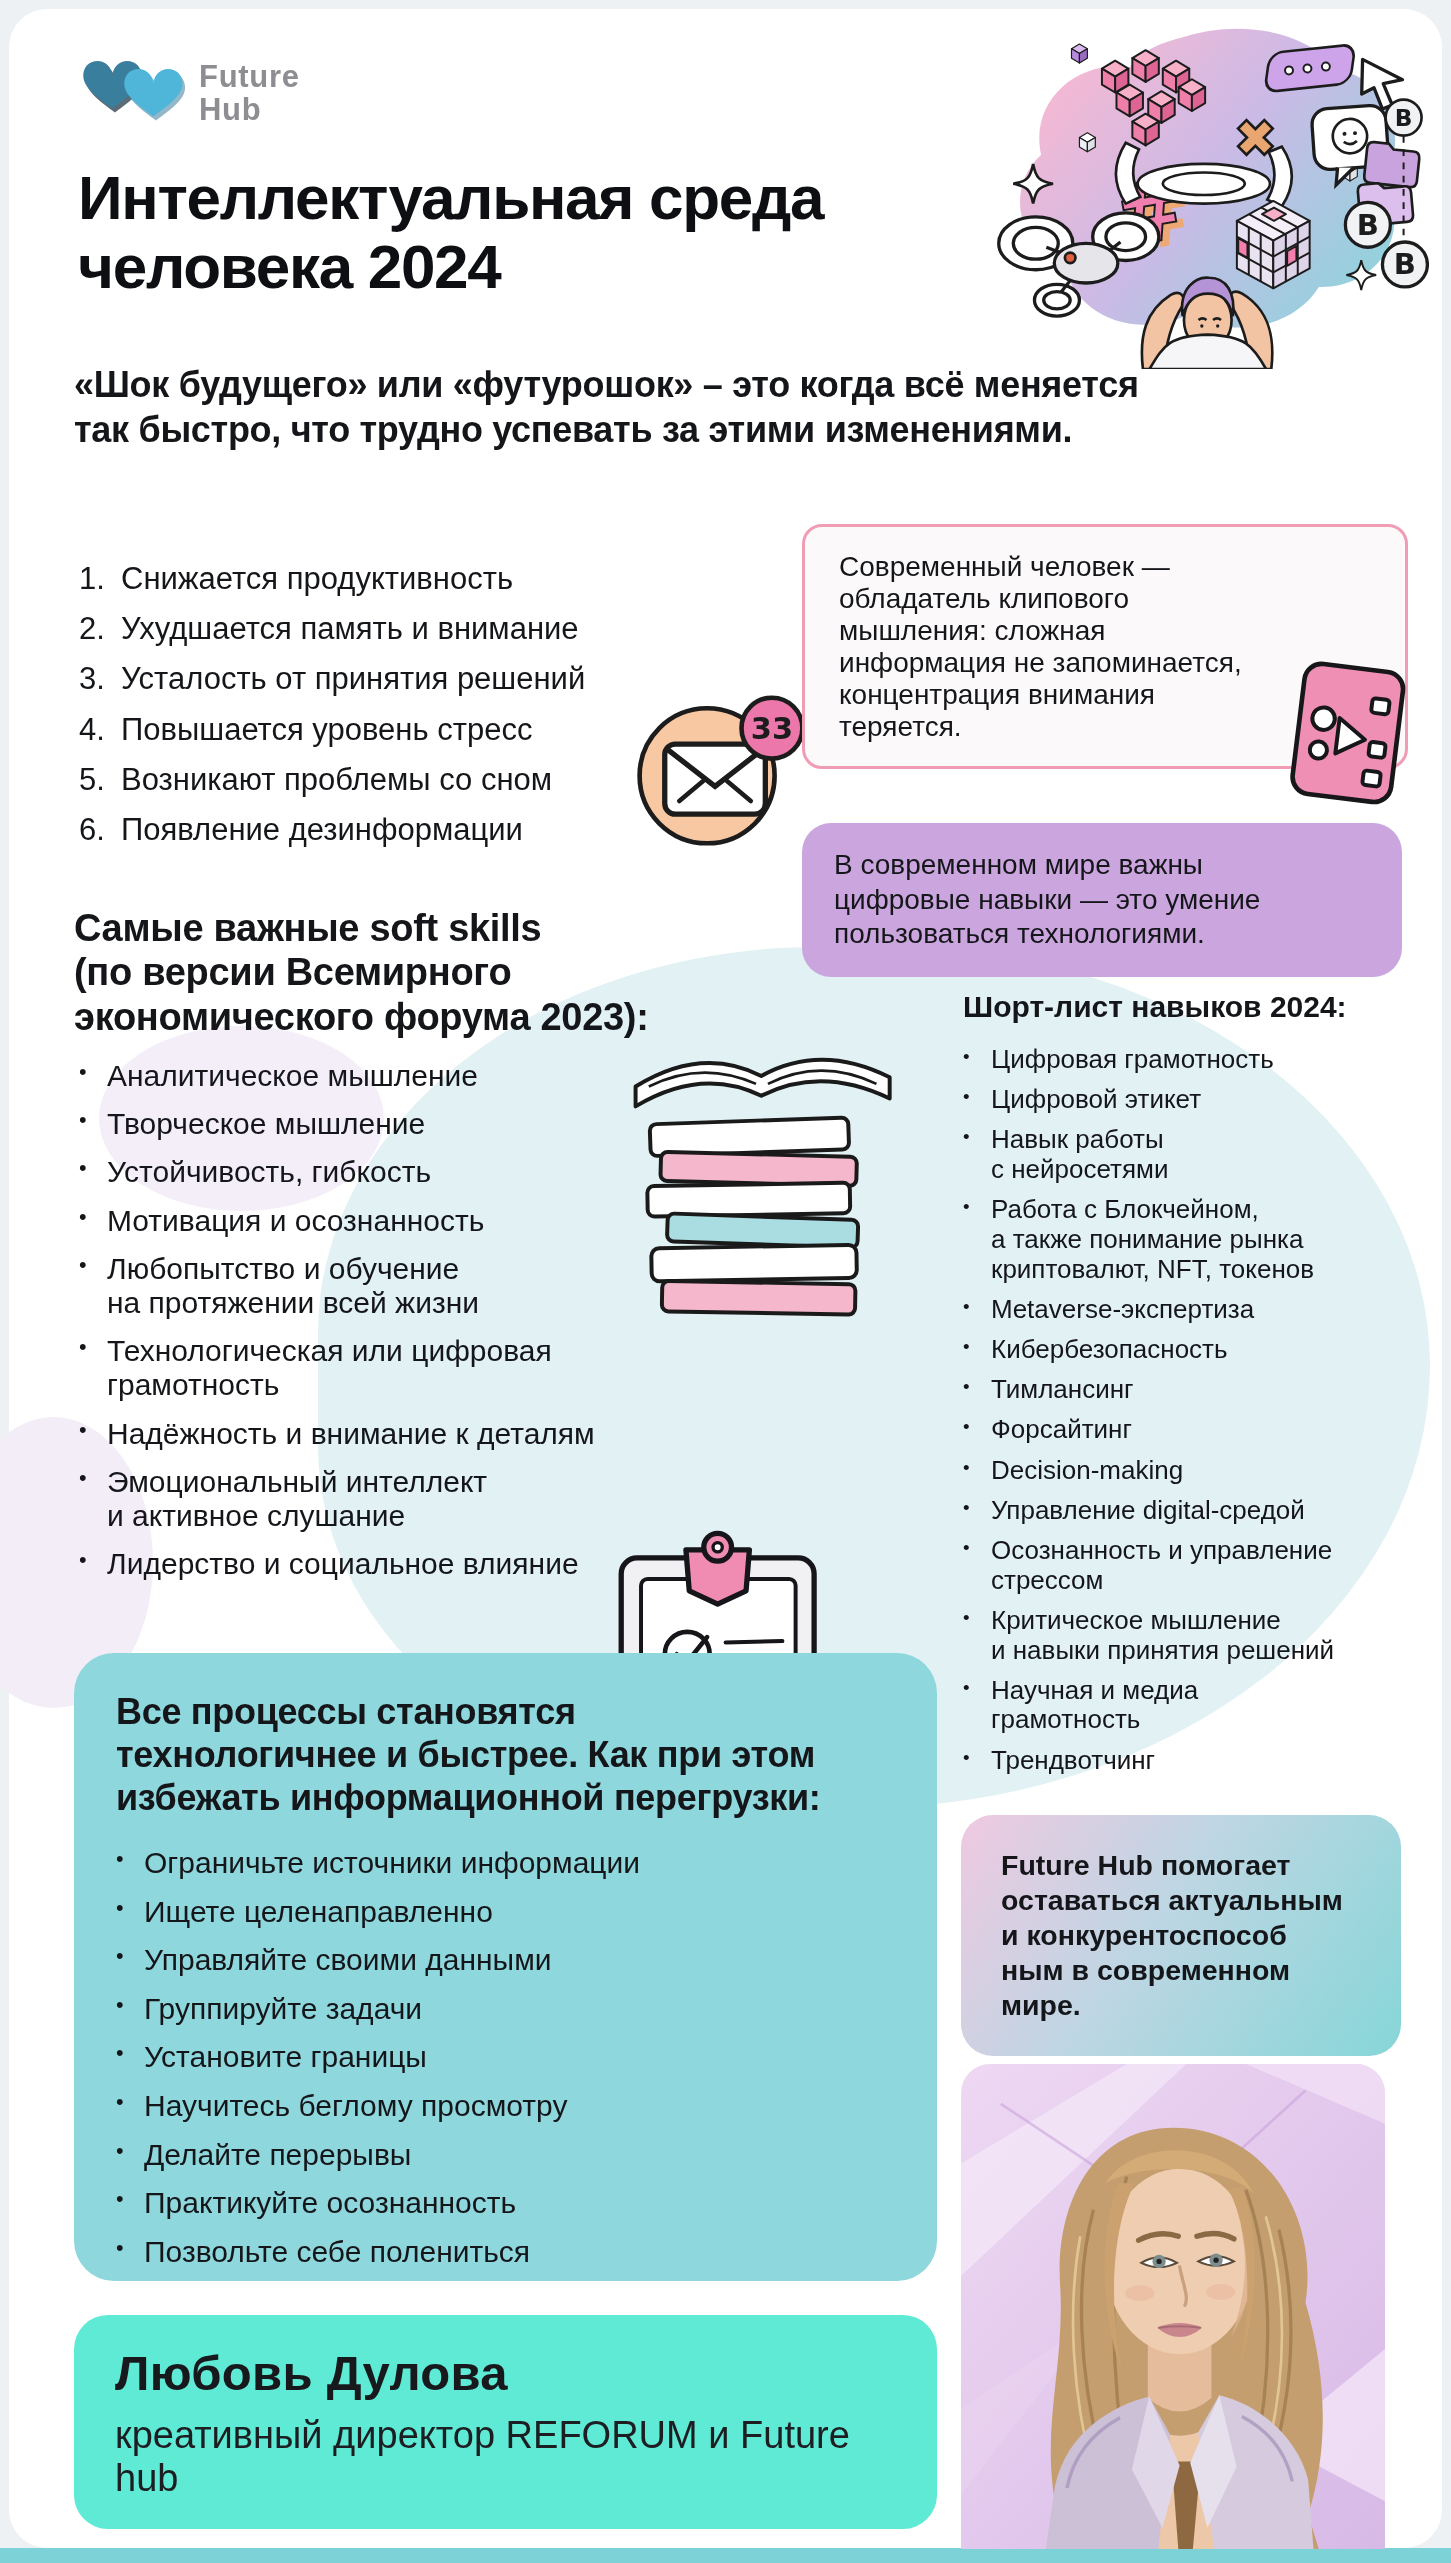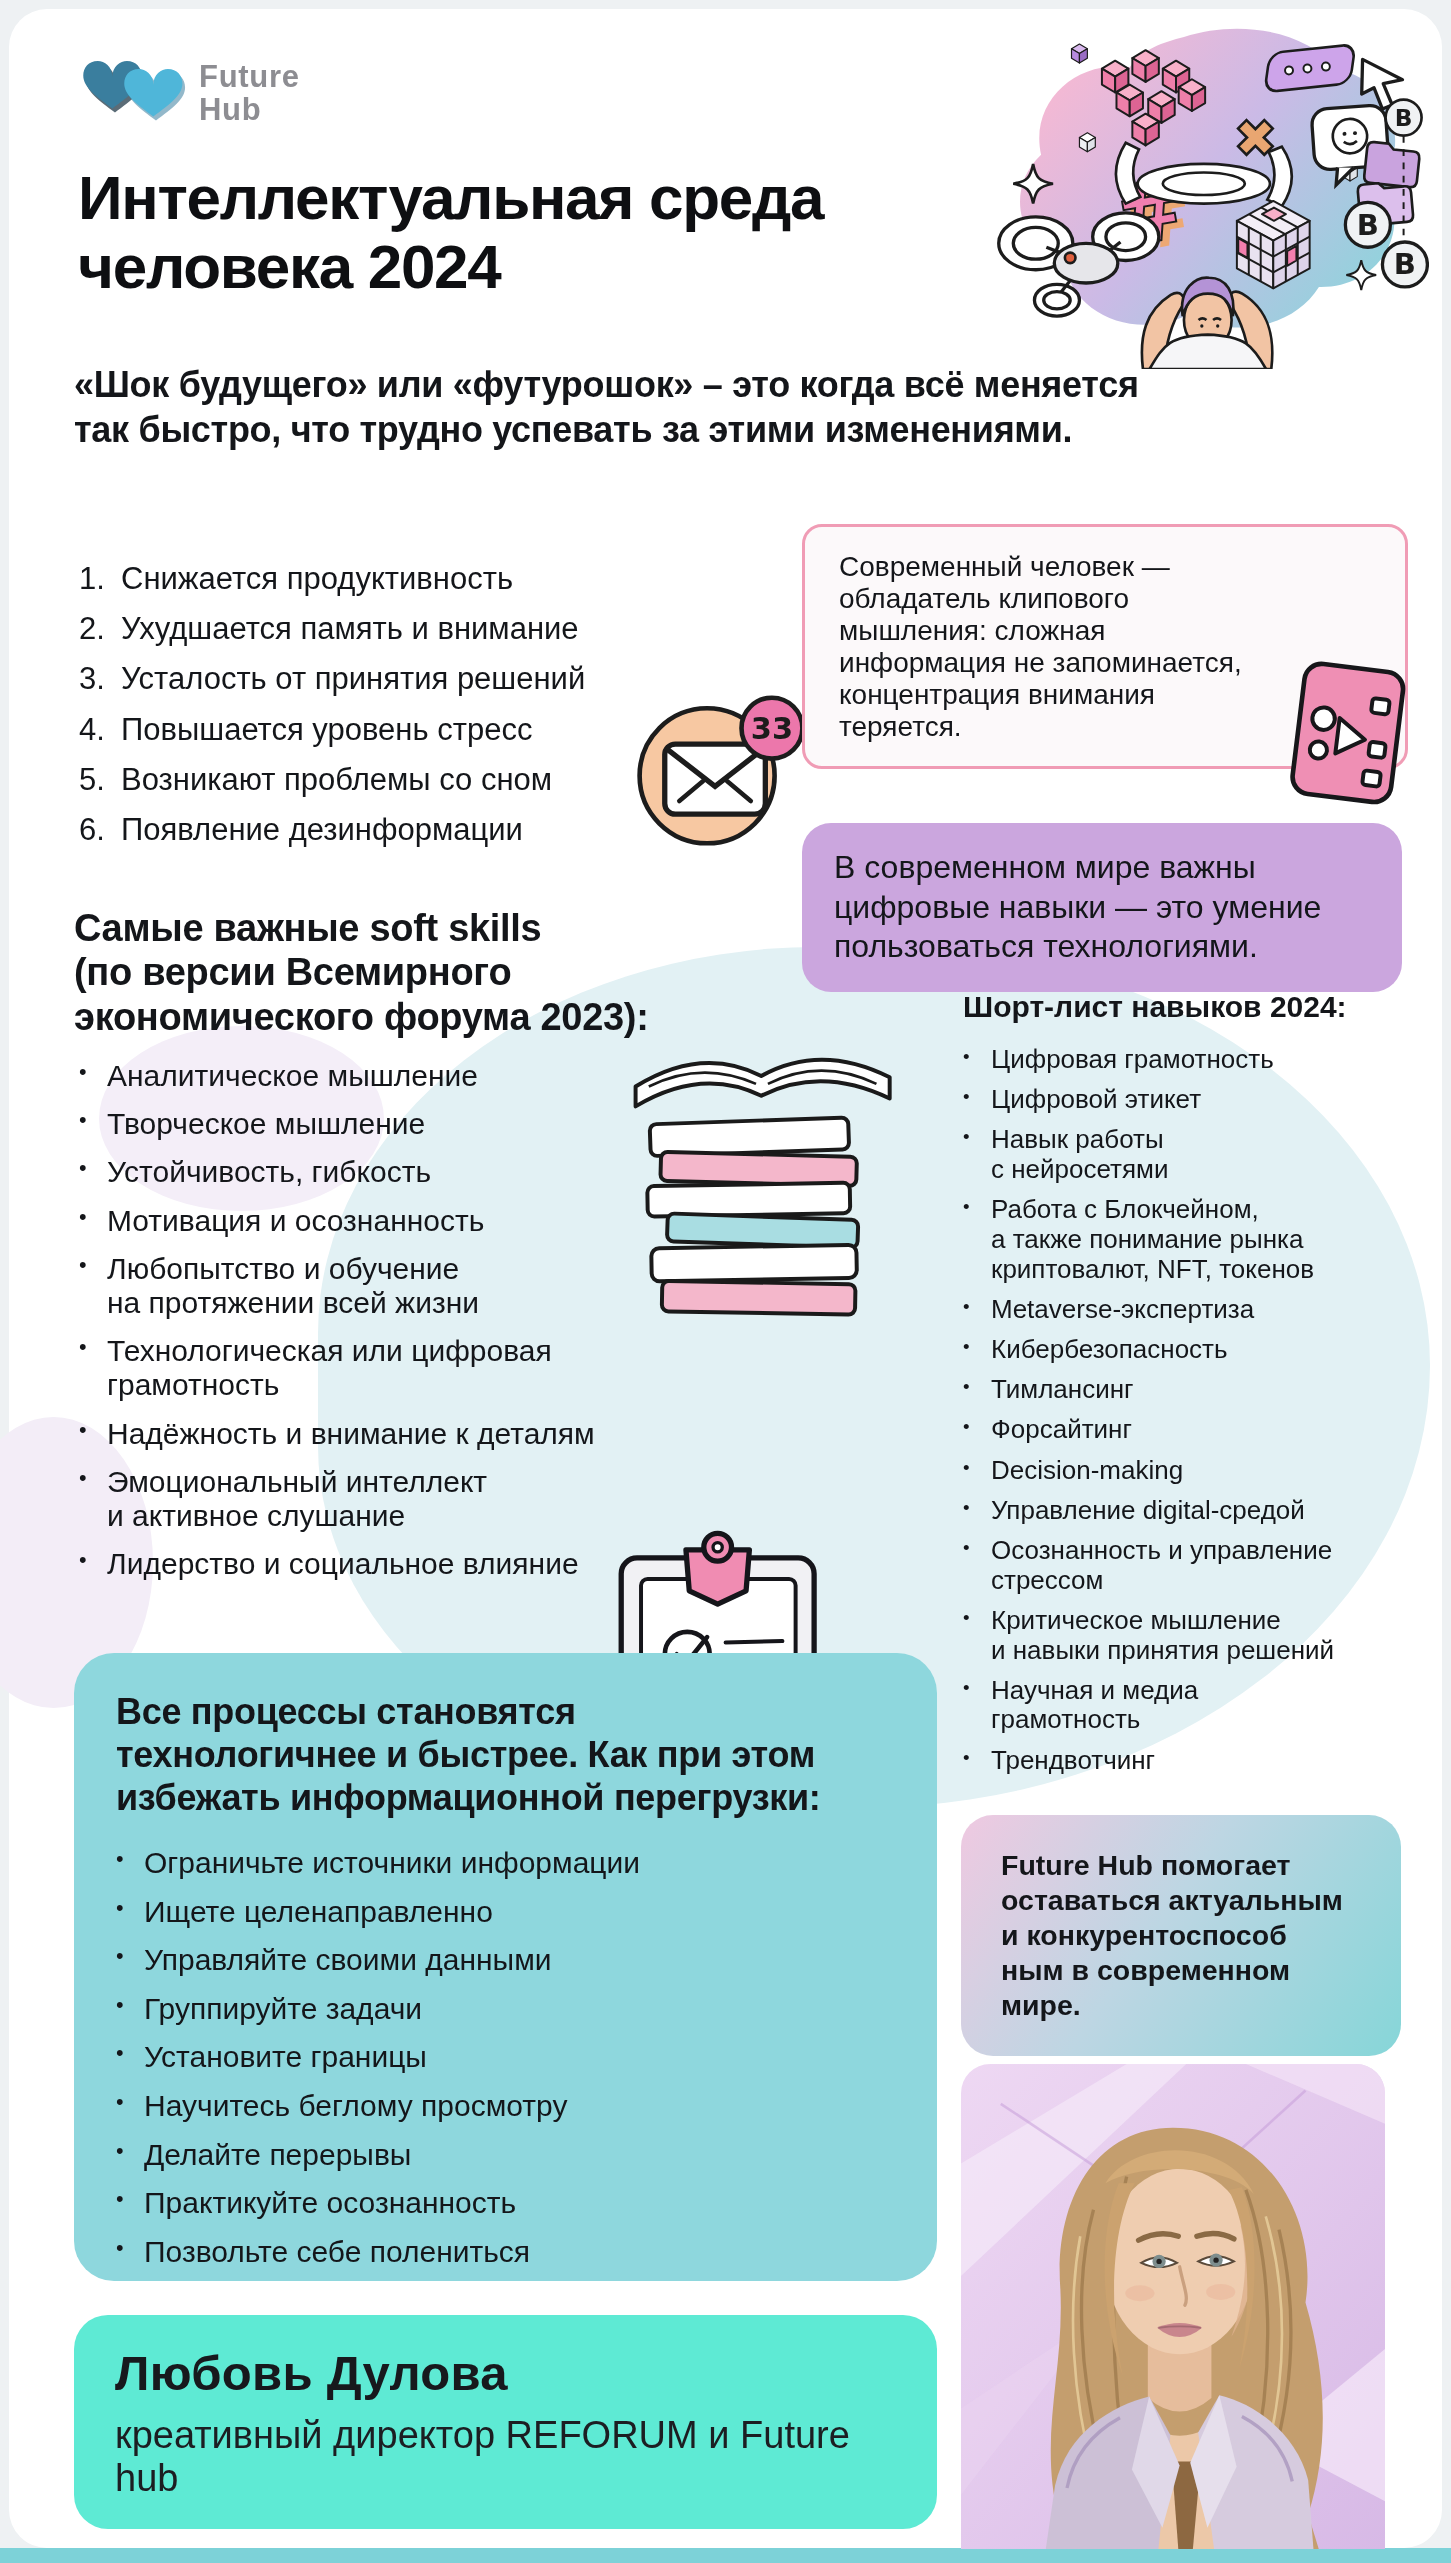--- a/index.html
+++ b/index.html
@@ -31,21 +31,21 @@
   .ul .marker{width:28px;font-size:0.72em;transform:translateY(1.3px);}
   #futuro-list{left:79px;top:561px;gap:14.6px;font-size:31px;line-height:1.15;width:728px;}
   #soft-list{left:79px;top:1059px;gap:14px;font-size:30px;line-height:1.14;width:874px;}
   #short-list{left:963px;top:1045px;gap:10.6px;font-size:26px;line-height:1.14;width:450px;}
   #overload-list{margin-top:26.5px;gap:15px;font-size:30px;line-height:1.12;}
 
   
   .pink-box{left:802px;top:512px;width:600px;border:3.3px solid #f09cb5;border-radius:20px;background:#fcf9fa;z-index:3;margin-top:12px;}
   .pink-box p{margin:0;padding:24px 34px;font-size:28px;line-height:1.14;}
   .purple-box{left:802px;top:823px;width:600px;border-radius:29px;background:#cba6de;z-index:3;}
-  .purple-box p{margin:0;padding:25px 32px;font-size:32px;line-height:1.24;}
+  .purple-box p{margin:0;padding:25px 32px;font-size:28px;line-height:1.24;}
   .teal-box{left:74px;top:1653px;width:863px;height:628px;border-radius:40px;background:#8ed7dd;z-index:3;box-sizing:border-box;padding:37px 42px;}
   .teal-box h2{margin:0;font-size:36px;font-weight:800;line-height:1.2;letter-spacing:-0.3px;}
   .grad-box{left:961px;top:1815px;width:440px;border-radius:32px;z-index:3;box-sizing:border-box;
             background:linear-gradient(125deg,#efc9e1 0%,#bdd6e3 45%,#86d6d8 100%);}
   .grad-box p{margin:4px;padding:29px 36px;font-size:28.5px;font-weight:800;line-height:1.23;}
   .author-box{left:74px;top:2315px;width:863px;border-radius:34px;background:#5eead4;z-index:3;box-sizing:border-box;padding:30px 41px 29px;}
   .author-name{font-size:49px;font-weight:800;letter-spacing:0.3px;color:#17191d;}
   .author-role{font-size:38px;margin-top:13.2px;color:#1c1e22;}
 
   .photo-wrap{left:961px;top:2064px;width:424px;height:485px;border-radius:29px 29px 0 0;overflow:hidden;z-index:3;}

